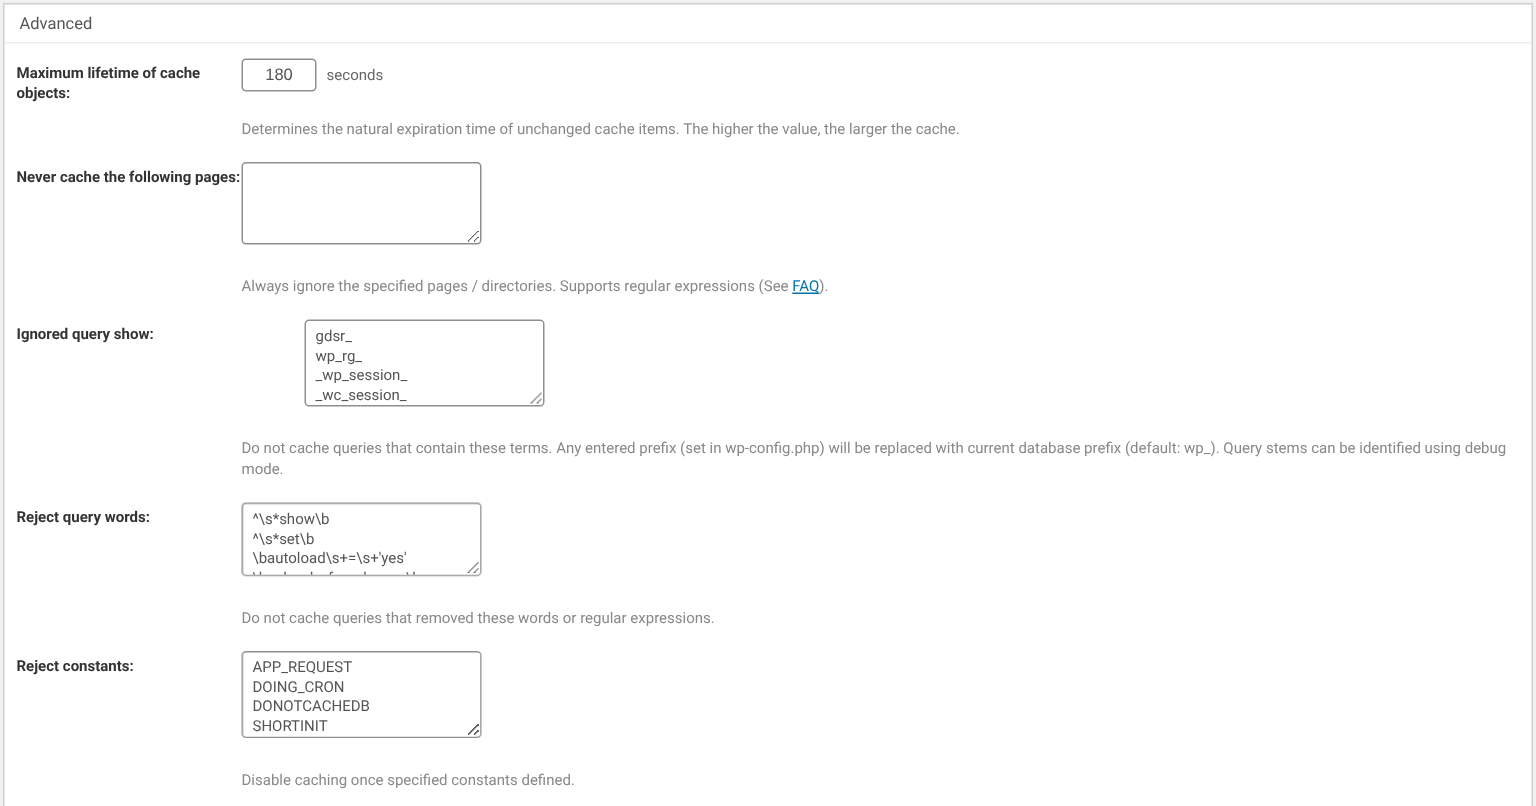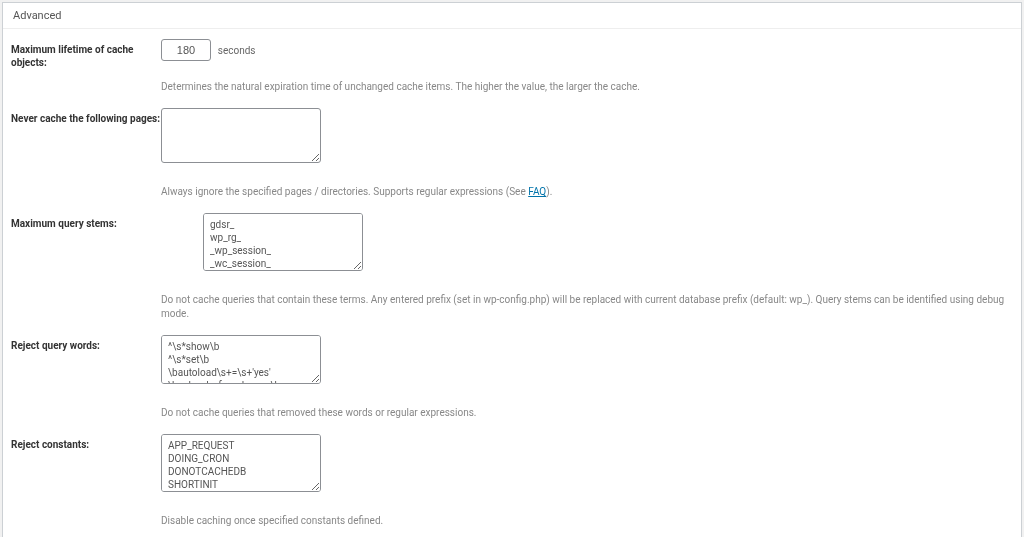--- a/index.html
+++ b/index.html
@@ -143,21 +143,21 @@
       <div class="form-label">Never cache the following pages:</div>
       <div class="form-control-wrap">
         <textarea class="empty" style=""></textarea>
         <span class="help">
           <span>Always ignore the specified pages / directories. Supports regular expressions (See </span><a href="#">FAQ</a><span>).</span>
         </span>
       </div>
     </div>
 
     <div class="form-row">
-      <div class="form-label">Maximum query stems:</div>
+      <div class="form-label">Ignored query show:</div>
       <div class="form-control-wrap">
         <textarea class="stems" style="">gdsr_
 wp_rg_
 _wp_session_
 _wc_session_</textarea>
         <span class="help">Do not cache queries that contain these terms. Any entered prefix (set in wp-config.php) will be replaced with current database prefix (default: wp_). Query stems can be identified using debug mode.</span>
       </div>
     </div>
 
     <div class="form-row">

